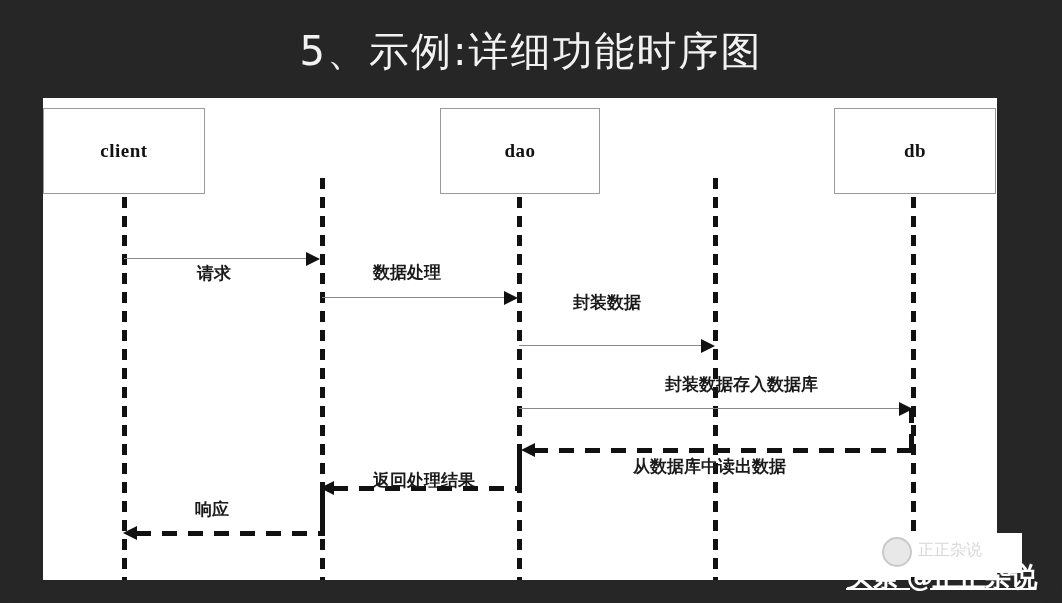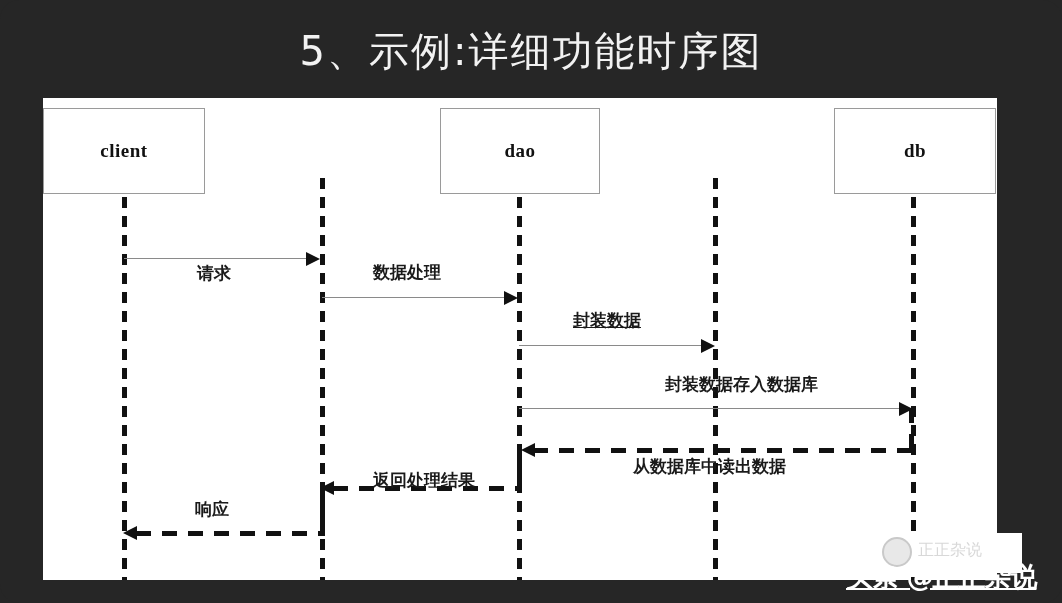--- a/index.html
+++ b/index.html
@@ -195,21 +195,21 @@
     <div class="msg-line" style="left:81px;top:160px;width:186px;"></div>
     <div class="arrow-head-right" style="left:263px;top:154px;"></div>
     <div class="msg-label" style="left:154px;top:164px;">请求</div>
 
     <div class="msg-line" style="left:279px;top:199px;width:186px;"></div>
     <div class="arrow-head-right" style="left:461px;top:193px;"></div>
     <div class="msg-label" style="left:330px;top:163px;">数据处理</div>
 
     <div class="msg-line" style="left:476px;top:247px;width:186px;"></div>
     <div class="arrow-head-right" style="left:658px;top:241px;"></div>
-    <div class="msg-label" style="left:530px;top:211px;text-decoration:underline;">封装数据</div>
+    <div class="msg-label" style="left:530px;top:193px;">封装数据</div>
 
     <div class="msg-line" style="left:476px;top:310px;width:384px;"></div>
     <div class="arrow-head-right" style="left:856px;top:304px;"></div>
     <div class="msg-label" style="left:622px;top:275px;">封装数据存入数据库</div>
 
     <div class="ret-v" style="left:866px;top:310px;height:45px;"></div>
     <div class="ret-h" style="left:490px;top:350px;width:380px;"></div>
     <div class="arrow-head-left" style="left:478px;top:345px;"></div>
     <div class="msg-label" style="left:590px;top:357px;">从数据库中读出数据</div>
 

